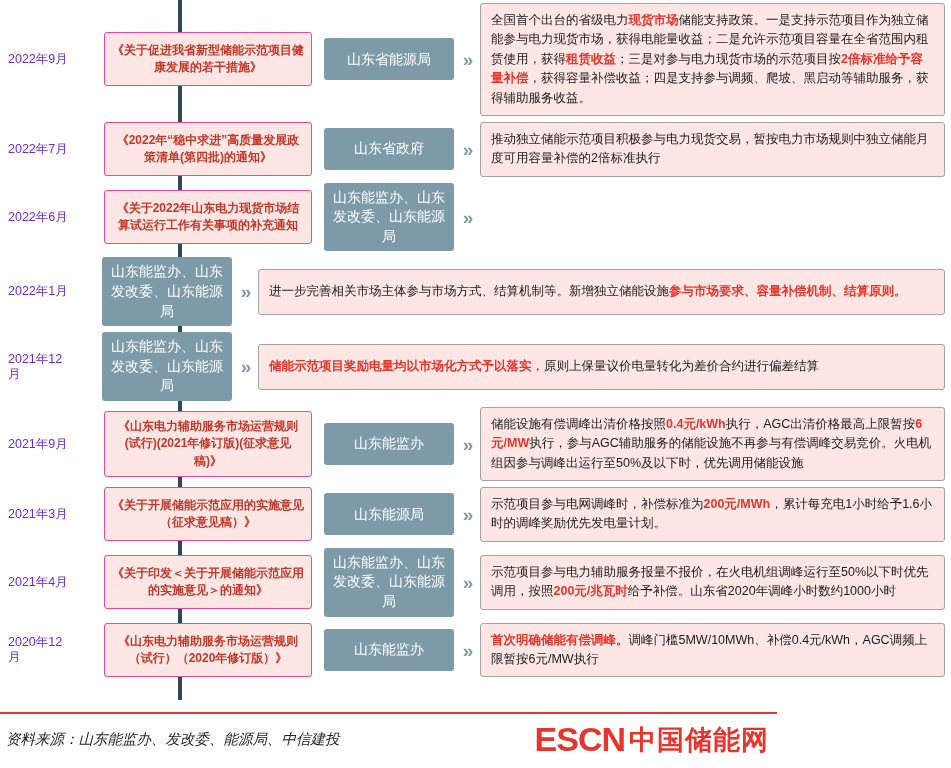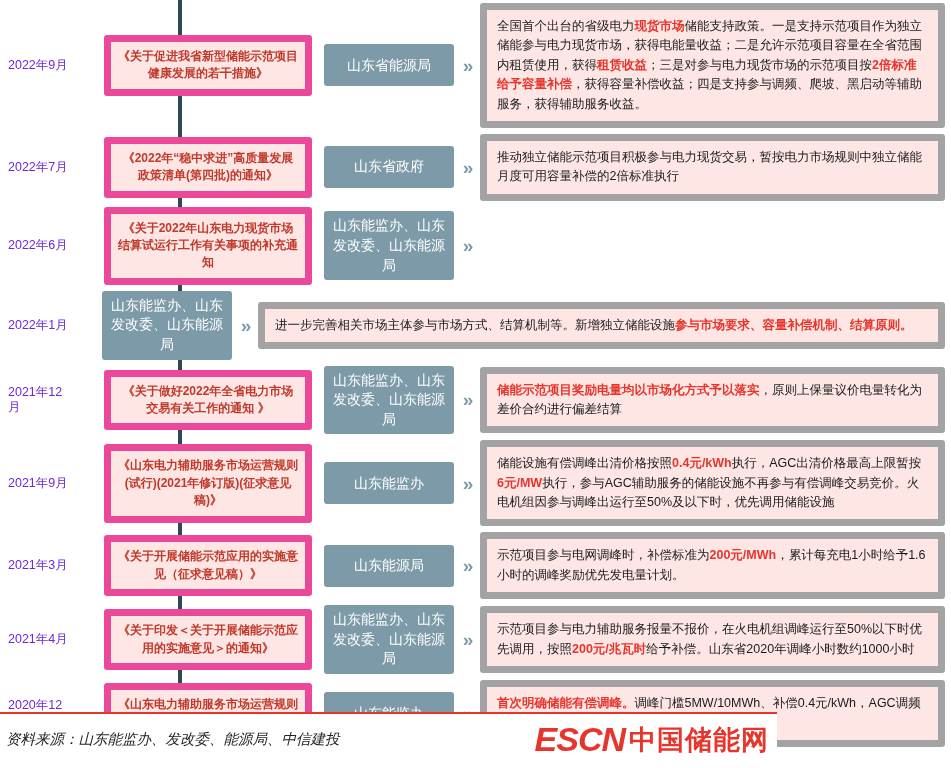--- a/index.html
+++ b/index.html
@@ -48,21 +48,21 @@
   .spine-gap {
     width: 16px;
     flex: 0 0 16px;
   }
   .policy {
     flex: 0 0 208px;
     width: 208px;
     min-height: 54px;
     margin-left: 14px;
     background: #fde6e4;
-    border: 7px solid #ec4899;
+    border: 1px solid #ec4899;
     border-radius: 3px;
     display: flex;
     align-items: center;
     justify-content: center;
     text-align: center;
     padding: 6px 7px;
     font-size: 12px;
     line-height: 1.45;
     color: #c0392b;
     font-weight: bold;
@@ -91,21 +91,21 @@
     font-size: 19px;
     font-weight: bold;
     line-height: 1;
     letter-spacing: -2px;
   }
   .detail {
     flex: 1 1 auto;
     min-height: 46px;
     margin-right: 6px;
     background: #fde6e4;
-    border: 7px solid #a3a3a3;
+    border: 1px solid #a3a3a3;
     border-radius: 3px;
     padding: 7px 10px;
     font-size: 12.5px;
     line-height: 1.55;
     color: #1a1a1a;
     display: flex;
     align-items: center;
   }
   .detail .em { color: #e8352c; font-weight: bold; }
   .detail .plain { color: #1a1a1a; }
@@ -133,21 +133,20 @@
     position: absolute;
     right: 8px;
     top: 6px;
     display: flex;
     align-items: center;
     gap: 4px;
   }
   #brand-escn {
     font-family: "Liberation Sans", sans-serif;
     font-weight: bold;
-    font-style: italic;
     font-size: 34px;
     color: #e8352c;
     letter-spacing: -1px;
   }
   #brand-cn {
     font-family: "Liberation Sans", sans-serif;
     font-weight: bold;
     font-size: 27px;
     color: #e8352c;
     letter-spacing: 1px;
@@ -193,21 +192,20 @@
         <div class="spine-gap"></div>
         <div class="issuer">山东能监办、山东发改委、山东能源局</div>
         <div class="arrow">»</div>
         <div class="detail">
           <div class="detail-inner"><span class="plain">进一步完善相关市场主体参与市场方式、结算机制等。新增独立储能设施</span><span class="em">参与市场要求、容量补偿机制、结算原则。</span></div>
         </div>
       </div>
       <div class="row">
         <div class="date">2021年12月</div>
         <div class="spine-gap"></div>
-        <div class="policy">《关于做好2022年全省电力市场交易有关工作的通知 》</div>
         <div class="issuer">山东能监办、山东发改委、山东能源局</div>
         <div class="arrow">»</div>
         <div class="detail">
           <div class="detail-inner"><span class="em">储能示范项目奖励电量均以市场化方式予以落实</span><span class="plain">，原则上保量议价电量转化为差价合约进行偏差结算</span></div>
         </div>
       </div>
       <div class="row">
         <div class="date">2021年9月</div>
         <div class="spine-gap"></div>
         <div class="policy">《山东电力辅助服务市场运营规则(试行)(2021年修订版)(征求意见稿)》</div>

